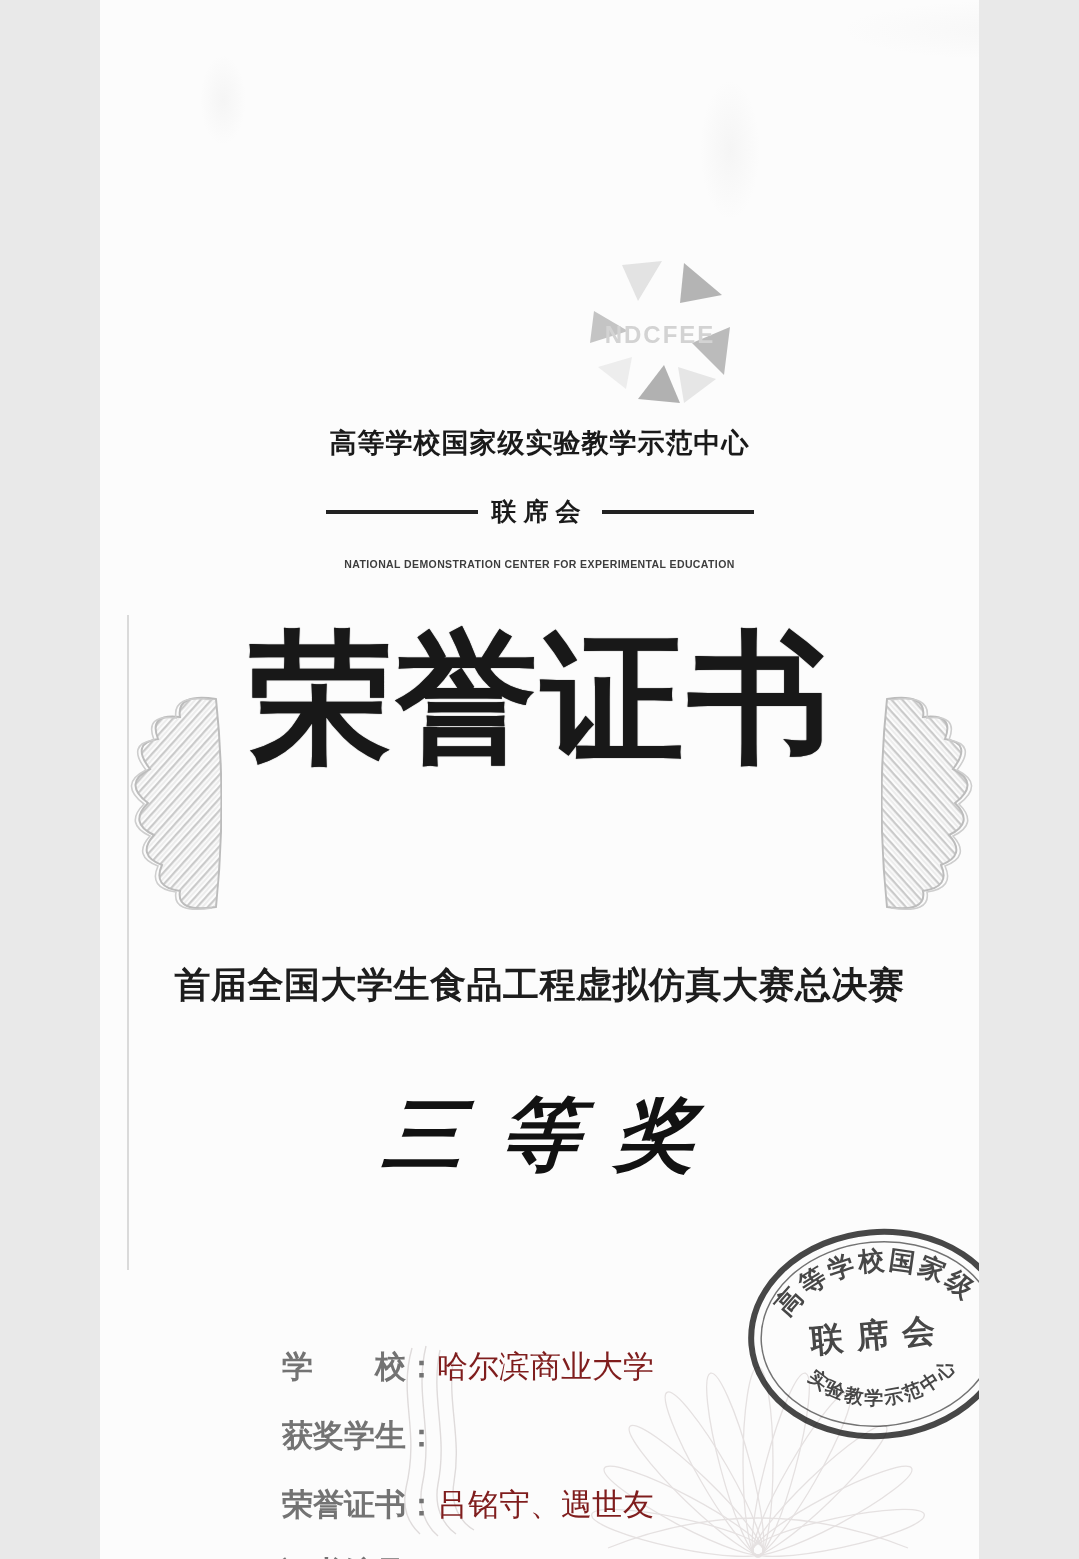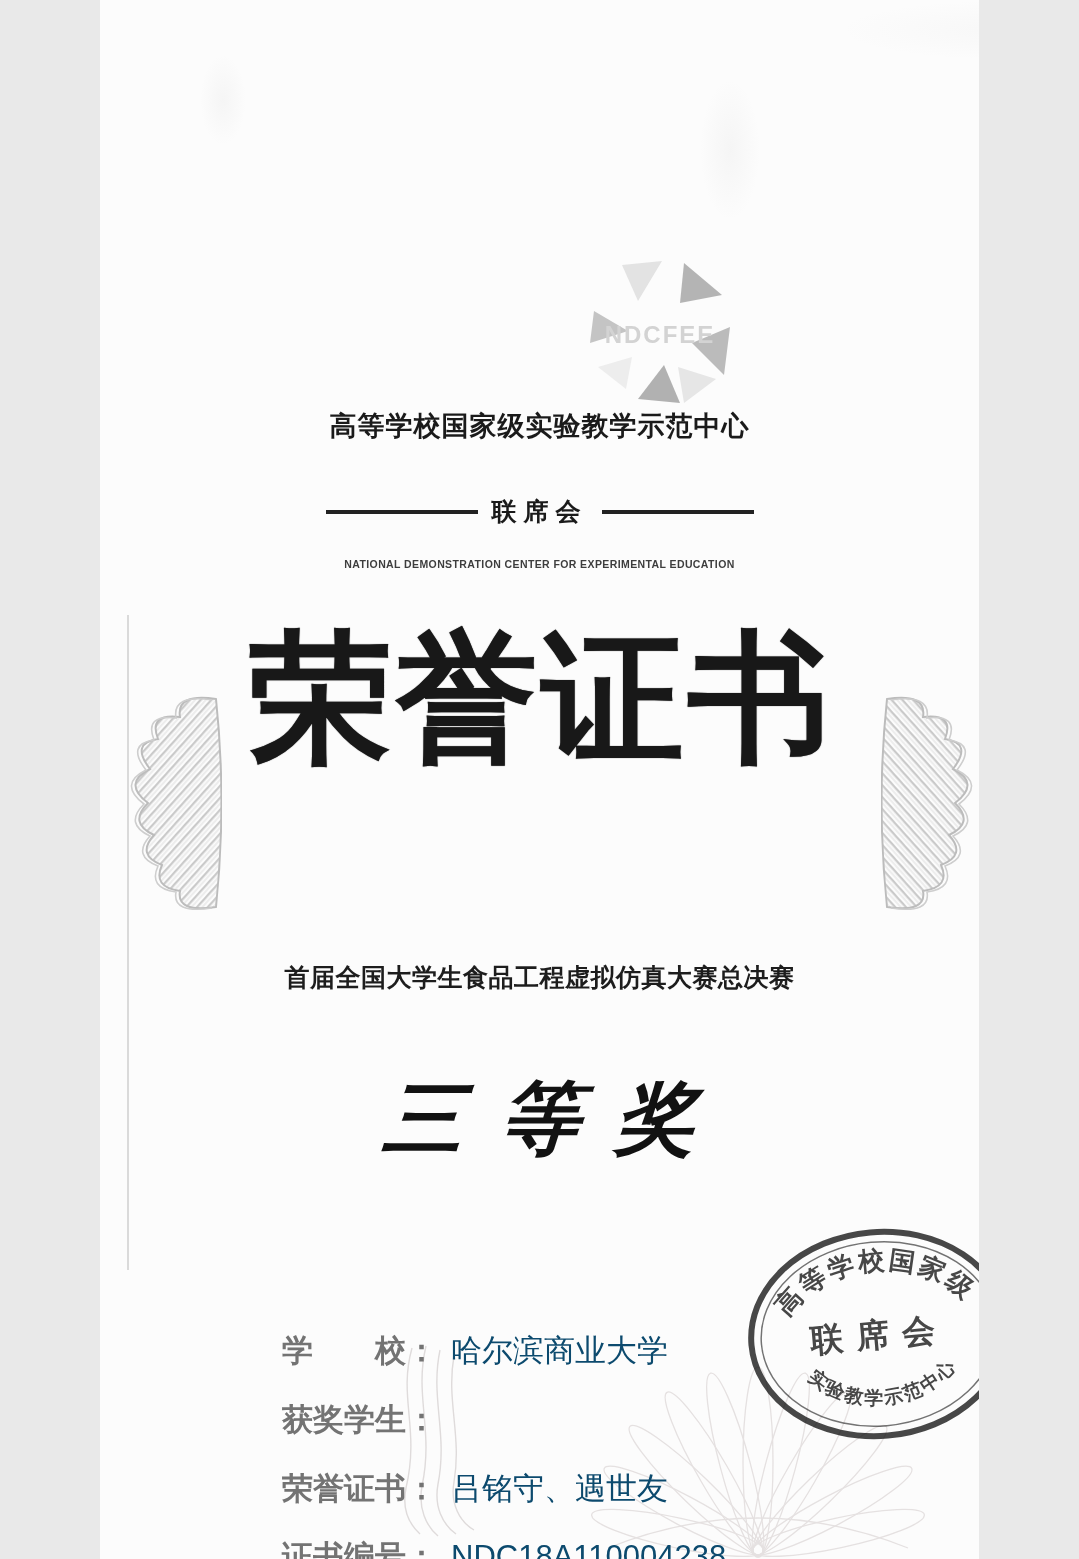--- a/index.html
+++ b/index.html
@@ -20,21 +20,21 @@
   
   .edge-line{position:absolute;left:27px;top:615px;width:2px;height:655px;background:#bdbdbd;opacity:.55;}
   .smudge{position:absolute;background:radial-gradient(closest-side,#9a9a9a,transparent);opacity:.07;border-radius:50%;}
   .smudge.s1{left:100px;top:55px;width:46px;height:90px;}
   .smudge.s2{left:600px;top:80px;width:60px;height:140px;}
   .smudge.s3{left:740px;top:0;width:340px;height:60px;opacity:.05;}
   
   .logo{position:absolute;left:480px;top:255px;width:160px;height:158px;}
   
   .org-cn{
-    position:absolute;left:0;right:0;top:408px;
+    position:absolute;left:0;right:0;top:425px;
     text-align:center;font-size:27px;font-weight:700;letter-spacing:1px;color:#1a1a1a;
   }
   .council-row{
     position:absolute;left:0;right:0;top:459px;
     display:flex;align-items:center;justify-content:center;gap:14px;
   }
   .council-row .rule{width:152px;height:4px;background:#222;}
   .council-label{font-size:25px;font-weight:700;letter-spacing:7px;color:#1a1a1a;}
   .org-en{
     position:absolute;left:0;right:4px;top:489px;
@@ -43,36 +43,36 @@
   
   .cert-title{
     position:absolute;left:0;right:0;top:532px;
     text-align:center;font-size:142px;line-height:1.2;
     font-weight:900;letter-spacing:4px;padding-left:4px;color:#181818;
     text-shadow:0 0 1px #333;
   }
   
   .competition{
     position:absolute;left:0;right:0;top:710px;
-    text-align:center;font-size:25px;font-weight:700;letter-spacing:.5px;color:#1d1d1d;
+    text-align:center;font-size:36px;font-weight:700;letter-spacing:.5px;color:#1d1d1d;
   }
   
   .award{
     position:absolute;left:0;right:0;top:782px;
     text-align:center;
     font-family:"DejaVu Serif","Liberation Serif",serif;
     font-size:80px;font-weight:700;font-style:italic;
     letter-spacing:36px;padding-left:36px;color:#121212;
     transform:skewX(-4deg);
   }
   
   .fields{position:absolute;left:182px;top:941px;}
   .field-row{display:flex;align-items:baseline;margin-bottom:33px;font-size:31px;line-height:1.15;}
   .field-label{font-weight:700;color:#737373;white-space:pre;}
-  .field-value{margin-left:14px;font-weight:500;color:#0c4a6e;white-space:pre;}
+  .field-value{font-weight:500;color:#7f1d1d;white-space:pre;}
   
   .seal{
     position:absolute;left:642px;top:1222px;width:274px;height:224px;
     transform:rotate(-5deg);
     opacity:.9;mix-blend-mode:multiply;z-index:6;
   }
   
   .guilloche{position:absolute;opacity:.85;}
   .guilloche.left{left:30px;top:693px;width:92px;height:222px;}
   .guilloche.right{right:6px;top:683px;width:92px;height:242px;transform:scaleX(-1);}

